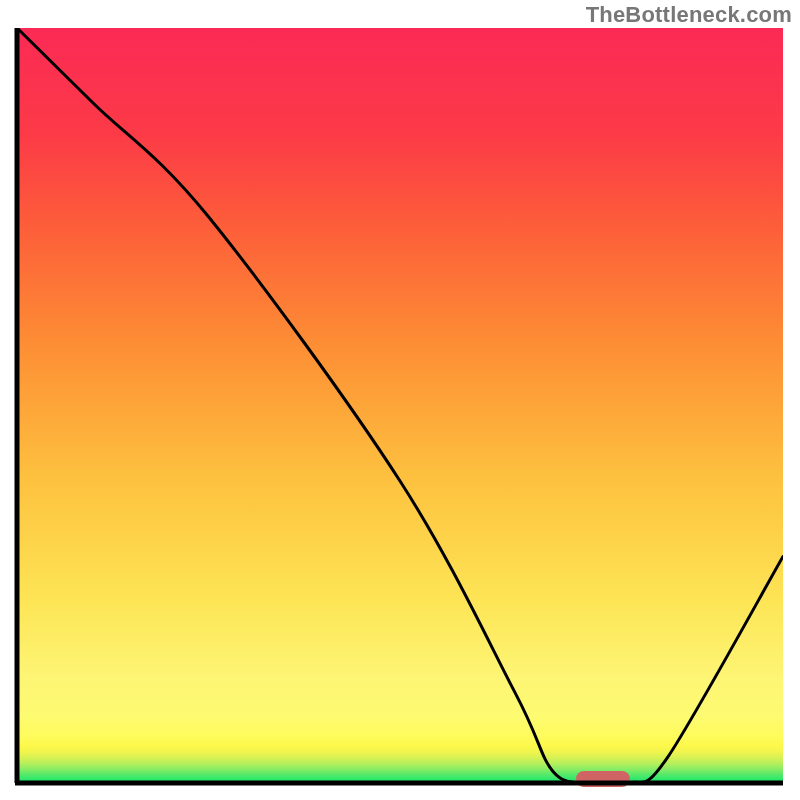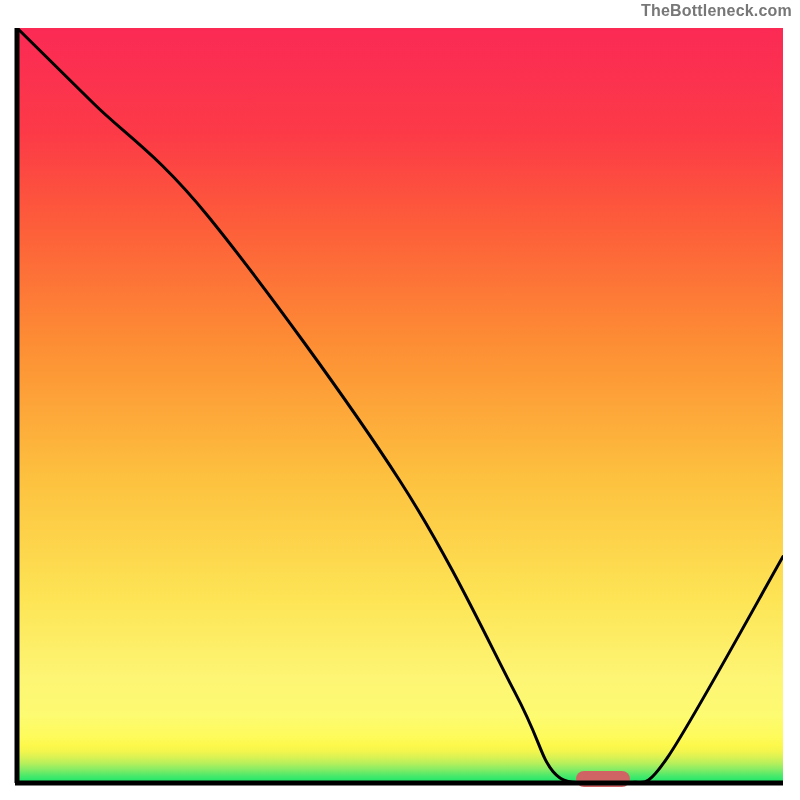--- a/index.html
+++ b/index.html
@@ -13,21 +13,21 @@
   }
   .wrap {
     position: relative;
     width: 800px;
     height: 800px;
   }
   .watermark {
     position: absolute;
     top: 2px;
     right: 8px;
-    font-size: 16px;
+    font-size: 22px;
     font-weight: 600;
     color: #777;
     letter-spacing: 0.2px;
     z-index: 4;
   }
   .plot-area {
     position: absolute;
     left: 17px;    
     top: 28px;
     width: 766px;  

